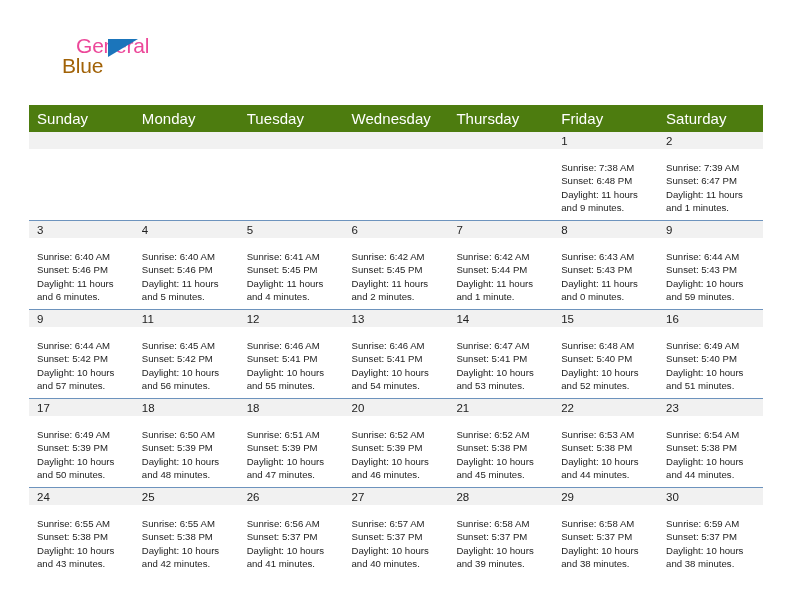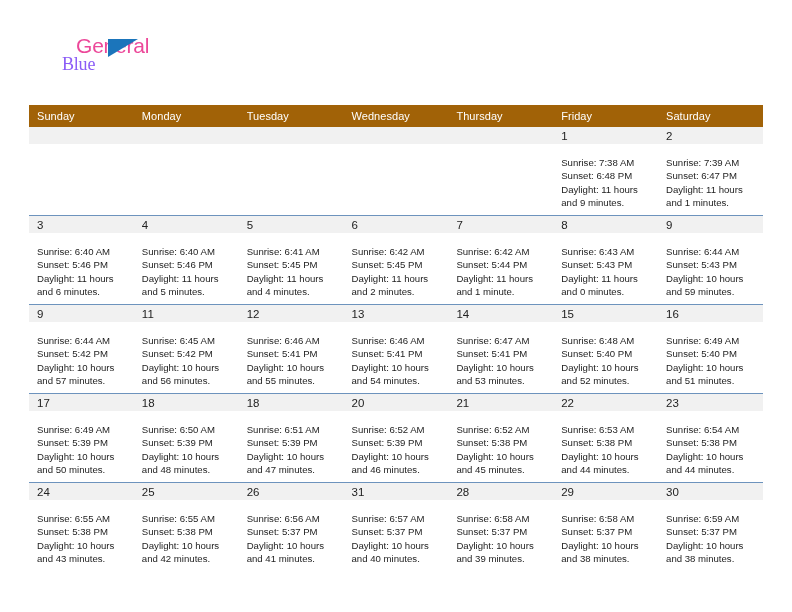--- a/index.html
+++ b/index.html
@@ -51,24 +51,24 @@
     top: 5px;
     width: 0;
     height: 0;
     border-left: 30px solid #1b75bb;
     border-bottom: 18px solid transparent;
   }
   .logo-blue {
     position: absolute;
     left: 29px;
     top: 20px;
-    font-size: 18px;
+    font-size: 21px;
     letter-spacing: -0.2px;
-    color: #8b5cf6;
-    font-family: Liberation Serif, serif;
+    color: #a16207;
+    font-family: Liberation Sans, sans-serif;
   }
 
   .title-wrap {
     position: absolute;
     right: 39px;
     top: 27px;
     text-align: right;
   }
   .cal-title {
     font-size: 27px;
@@ -91,23 +91,23 @@
     left: 29px;
     top: 105px;
     width: 734px;
   }
   table.cal {
     width: 734px;
     border-collapse: collapse;
     table-layout: fixed;
   }
   table.cal th {
-    background: #a16207;
+    background: #4d7c0f;
     color: #ffffff;
-    font-size: 11px;
+    font-size: 15px;
     font-weight: normal;
     text-align: left;
     padding: 5px 0 5px 8px;
     height: 20px;
     box-sizing: border-box;
     letter-spacing: 0.05px;
   }
   table.cal td {
     vertical-align: top;
     padding: 0;
@@ -409,21 +409,21 @@
           </td>
           <td>
             <div class="daynum-strip">26</div>
             <div class="cell-body">
               <div>Sunrise: 6:56 AM</div>
               <div>Sunset: 5:37 PM</div>
               <div class="daylight">Daylight: 10 hours and 41 minutes.</div>
             </div>
           </td>
           <td>
-            <div class="daynum-strip">31</div>
+            <div class="daynum-strip">27</div>
             <div class="cell-body">
               <div>Sunrise: 6:57 AM</div>
               <div>Sunset: 5:37 PM</div>
               <div class="daylight">Daylight: 10 hours and 40 minutes.</div>
             </div>
           </td>
           <td>
             <div class="daynum-strip">28</div>
             <div class="cell-body">
               <div>Sunrise: 6:58 AM</div>

